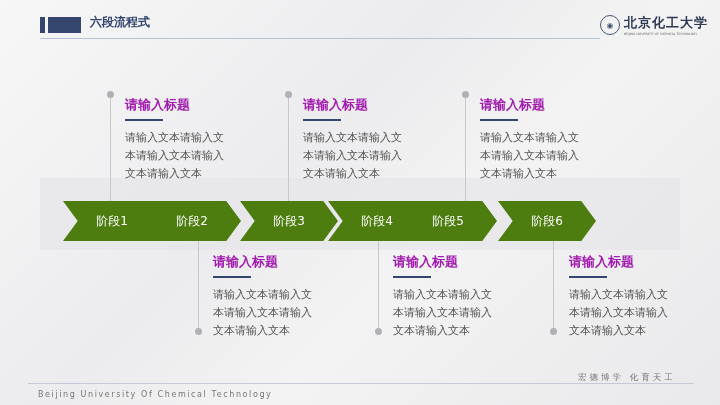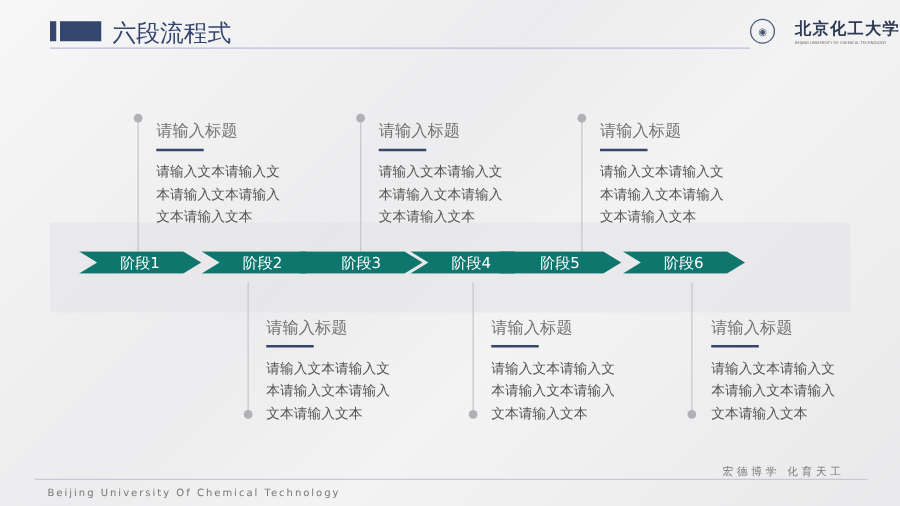--- a/index.html
+++ b/index.html
@@ -1,34 +1,34 @@
 <!DOCTYPE html>
 <html><head>
 <meta charset="utf-8">
 <style>
 *{margin:0;padding:0;box-sizing:border-box}
 body{width:720px;height:405px;overflow:hidden;font-family:"DejaVu Sans","Liberation Sans",sans-serif;background:#f1f1f2;position:relative}
 .bg{position:absolute;inset:0;background:linear-gradient(135deg,#f7f7f8 0%,#ececee 40%,#f3f3f4 60%,#e9e9eb 100%)}
 .band{position:absolute;left:40px;top:178px;width:640px;height:72px;background:rgba(230,230,232,0.7)}
 .header-bar1{position:absolute;left:40px;top:17px;width:5px;height:16px;background:#34466d}
 .header-bar2{position:absolute;left:48px;top:17px;width:33px;height:16px;background:#34466d}
-.title{position:absolute;left:90px;top:14px;font-size:19px;font-weight:normal;color:#34466d}
+.title{position:absolute;left:90px;top:14px;font-size:12px;font-weight:bold;color:#34466d}
 .hline{position:absolute;left:40px;top:38px;width:560px;height:1px;background:#b8c0d4}
 .logo{position:absolute;left:600px;top:14px;display:flex;align-items:center}
 .seal{width:20px;height:20px;border-radius:50%;border:1.5px solid #4a5878;display:flex;align-items:center;justify-content:center;font-size:8px;color:#4a5878}
-.logo-text{margin-left:16px}
+.logo-text{margin-left:4px}
 .logo-cn{font-size:13px;font-weight:bold;color:#2f3a55;font-family:"DejaVu Serif",serif;letter-spacing:1px}
 .logo-en{font-size:3px;color:#666}
-.chev{position:absolute;top:201px;height:18px;background:#0f766e;color:#fff;font-size:12px;display:flex;align-items:center;justify-content:center}
+.chev{position:absolute;top:201px;height:40px;background:#4d7c0f;color:#fff;font-size:12px;display:flex;align-items:center;justify-content:center}
 .chev.first{clip-path:polygon(0 0,85% 0,100% 50%,85% 100%,0 100%,15% 50%)}
 .chev.mid{clip-path:polygon(0 0,85% 0,100% 50%,85% 100%,0 100%,15% 50%)}
 .vline{position:absolute;width:1px;background:#c8c8cc}
 .dot{position:absolute;width:7px;height:7px;border-radius:50%;background:#b0b0b5}
 .block{position:absolute;width:120px}
-.btitle{font-size:13px;font-weight:normal;color:#737373;height:18px}
+.btitle{font-size:13px;font-weight:bold;color:#a21caf;height:18px}
 .uline{width:38px;height:2px;background:#34466d;margin-top:5px;margin-bottom:8px}
 .btext{font-size:11px;color:#555;line-height:18px}
 .fline{position:absolute;left:28px;top:383px;width:666px;height:1px;background:#c4cad8}
 .footer-en{position:absolute;left:38px;top:390px;font-size:8px;color:#777;letter-spacing:1.6px}
 .footer-cn{position:absolute;left:578px;top:372px;font-size:8.5px;color:#777;letter-spacing:3px}
 </style>
 </head>
 <body>
 
 <div class="bg"></div>
@@ -55,21 +55,21 @@
 <div class="dot" style="left:462px;top:91px"></div>
 
 <div class="vline" style="left:198px;top:226px;height:106px"></div>
 <div class="dot" style="left:195px;top:328px"></div>
 <div class="vline" style="left:378px;top:226px;height:106px"></div>
 <div class="dot" style="left:375px;top:328px"></div>
 <div class="vline" style="left:553px;top:226px;height:106px"></div>
 <div class="dot" style="left:550px;top:328px"></div>
 
 <div class="chev first" style="left:63px;width:98px">阶段1</div>
-<div class="chev mid" style="left:161px;width:98px">阶段2</div>
+<div class="chev mid" style="left:143px;width:98px">阶段2</div>
 <div class="chev mid" style="left:240px;width:98px">阶段3</div>
 <div class="chev mid" style="left:328px;width:98px">阶段4</div>
 <div class="chev mid" style="left:399px;width:98px">阶段5</div>
 <div class="chev mid" style="left:498px;width:98px">阶段6</div>
 
 <div class="block" style="left:125px;top:96px">
   <div class="btitle">请输入标题</div>
   <div class="uline"></div>
   <div class="btext">请输入文本请输入文</div>
   <div class="btext">本请输入文本请输入</div>

